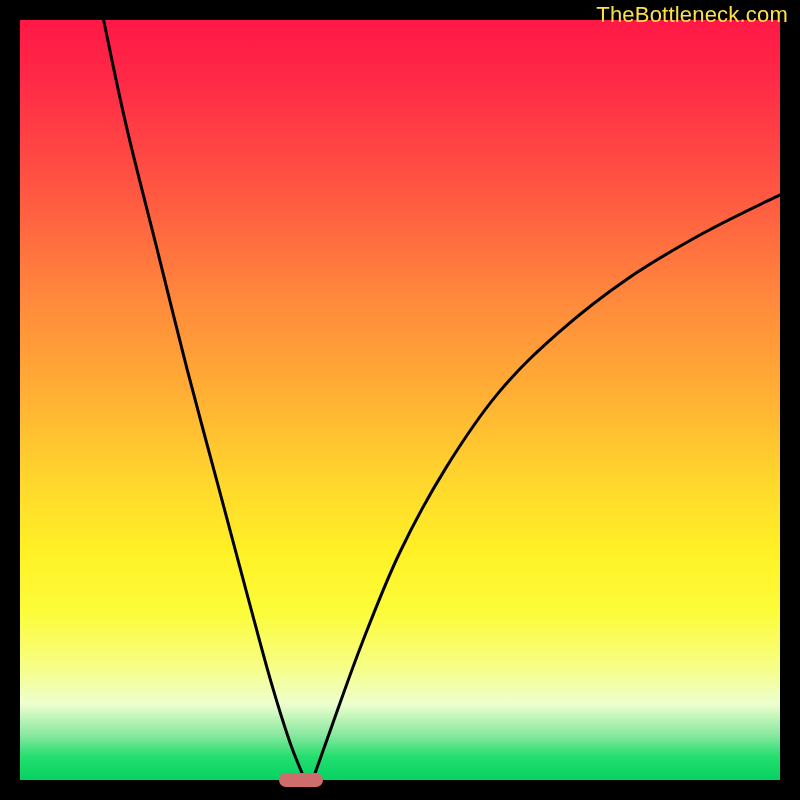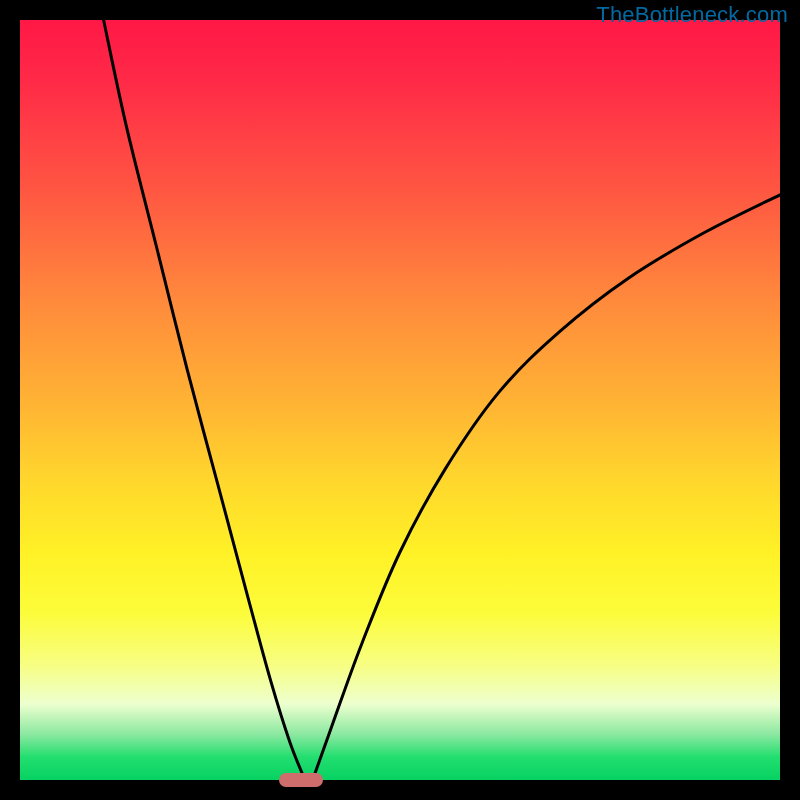--- a/index.html
+++ b/index.html
@@ -36,21 +36,21 @@
       #edffcf 90%,
       #8be8a0 94%,
       #22de6f 97%,
       #06d262 100%
     );
   }
   .watermark {
     position: absolute;
     top: 2px;
     right: 12px;
-    color: #0369a1;
+    color: #fde047;
     font-size: 22px;
     font-weight: 500;
     letter-spacing: 0.2px;
     user-select: none;
   }
   svg.curves {
     position: absolute;
     left: 0; top: 0;
     width: 760px; height: 760px;
     overflow: visible;

